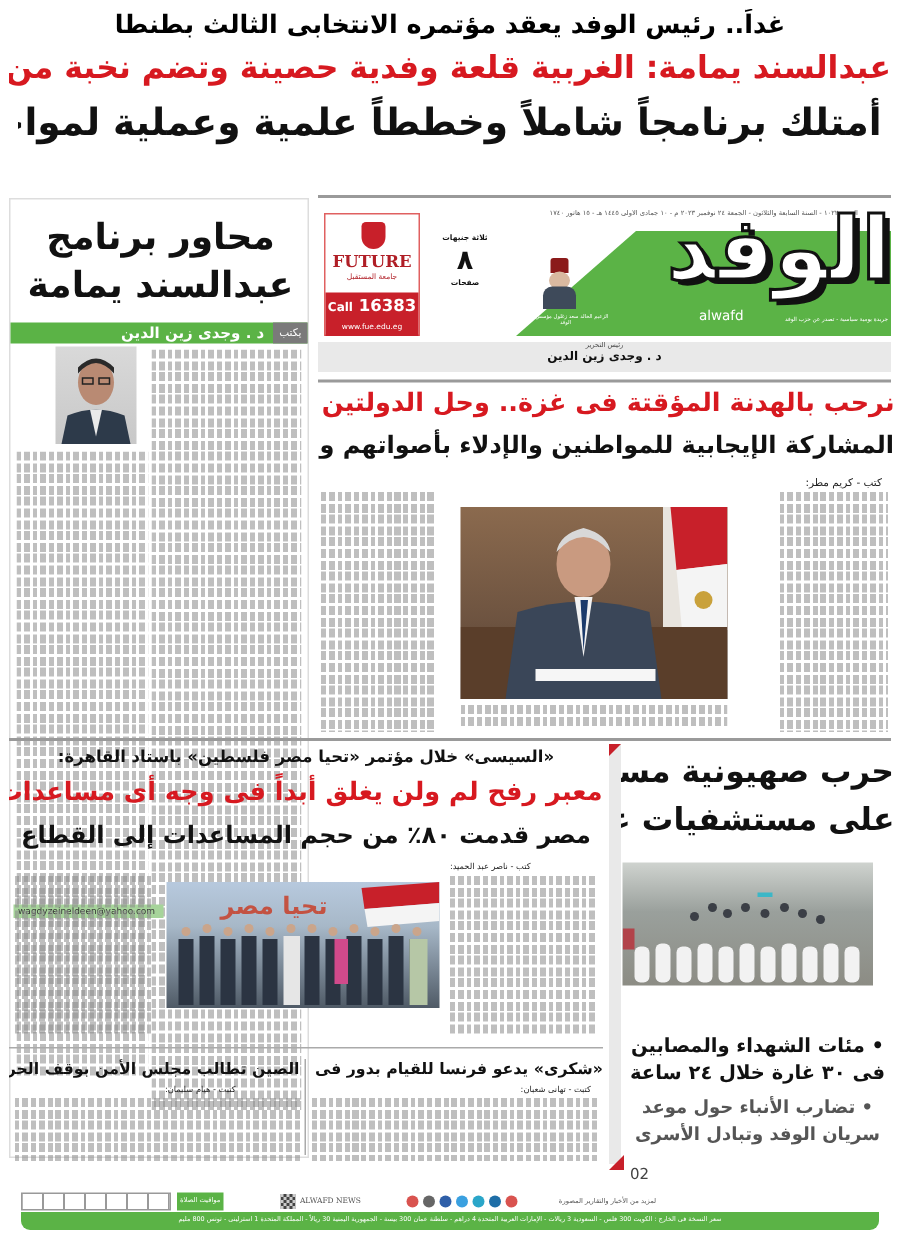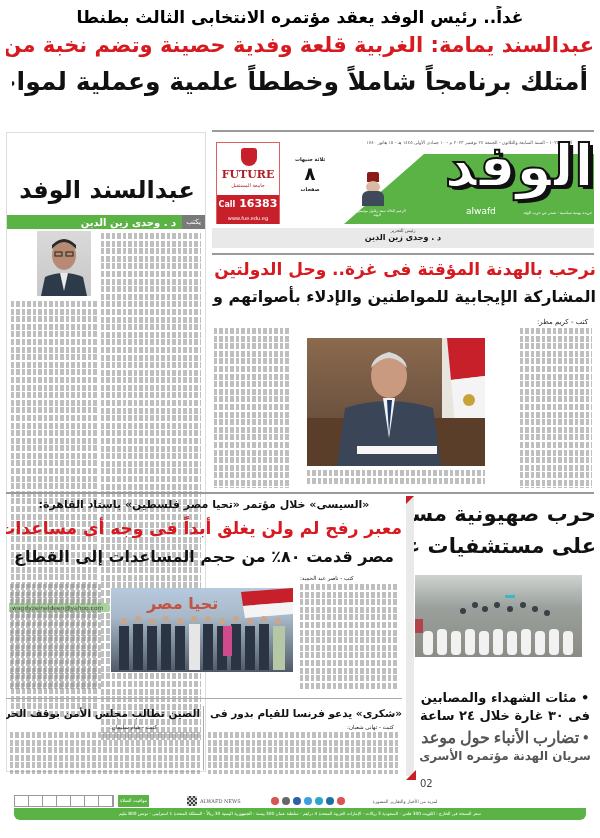--- a/index.html
+++ b/index.html
@@ -18,21 +18,22 @@
 </head>
 <body>
 
 <div class="abs hl" style="top:6px; left:60px; width:480px; font-size:17px; line-height:22px; color:#000000;">غداً.. رئيس الوفد يعقد مؤتمره الانتخابى الثالث بطنطا</div>
 <div class="abs hl red" style="top:30px; left:6px; width:588px; font-size:21px; line-height:30px; letter-spacing:-0.6px;">عبدالسند يمامة: الغربية قلعة وفدية حصينة وتضم نخبة من أصحاب المواقف الوطنية</div>
 <div class="abs hl" style="top:64px; left:12px; width:576px; font-size:25px; line-height:36px; letter-spacing:-0.3px;">أمتلك برنامجاً شاملاً وخططاً علمية وعملية لمواجهة الأزمات</div>
 
 <div class="abs rule" style="top:130px; left:212px; width:382px;"></div>
 
 <div class="abs" style="top:132px; left:6px; width:200px; height:640px; border:1px solid #ddd;">
-  <div class="hl" style="position:absolute; top:42px; left:0; width:200px; font-size:24px; line-height:30px;">عبدالسند الوفد</div>
+  <div class="hl" style="position:absolute; top:10px; left:0; width:200px; font-size:24px; line-height:30px;">محاور برنامج</div>
+  <div class="hl" style="position:absolute; top:42px; left:0; width:200px; font-size:24px; line-height:30px;">عبدالسند يمامة</div>
   <div style="position:absolute; top:82px; left:0; width:198px; height:14px; background:#5bb346; display:flex; align-items:center;">
     <span style="background:#7a7a7a; color:#fff; font-size:7px; padding:0 4px; height:14px; line-height:14px;">يكتب</span>
     <span style="color:#fff; font-weight:bold; font-size:10px; padding-right:6px;">د . وجدى زين الدين</span>
   </div>
   <div class="photo" style="position:absolute; top:98px; left:30px; width:54px; height:65px; background:linear-gradient(180deg,#d9d9d9 0%,#c8c8c8 100%);">
     <svg width="54" height="65" viewBox="0 0 54 65">
       <ellipse cx="27" cy="24" rx="12" ry="15" fill="#b98a73"></ellipse>
       <path d="M15 18 Q27 4 39 18 L39 14 Q27 2 15 14 Z" fill="#2a2a2a"></path>
       <rect x="18" y="21" width="7" height="4" fill="none" stroke="#222" stroke-width="1"></rect>
       <rect x="29" y="21" width="7" height="4" fill="none" stroke="#222" stroke-width="1"></rect>
@@ -420,22 +421,22 @@
         <rect x="106" y="54" width="10" height="26" rx="4"></rect>
       <rect x="120" y="56" width="10" height="24" rx="4"></rect>
         <rect x="134" y="54" width="10" height="26" rx="4"></rect>
       <rect x="148" y="56" width="10" height="24" rx="4"></rect>
     </g>
     <rect x="0" y="44" width="8" height="14" fill="#b2434a"></rect>
   </svg>
 </div>
 <div class="abs hl" style="top:688px; left:414px; width:182px; font-size:13px; line-height:20px;">• مئات الشهداء والمصابين</div>
 <div class="abs hl" style="top:706px; left:414px; width:182px; font-size:13px; line-height:20px;">فى ٣٠ غارة خلال ٢٤ ساعة</div>
-<div class="abs hl" style="top:728px; left:414px; width:182px; font-size:16px; line-height:20px; color:#555;font-family:Liberation Serif, serif;">• تضارب الأنباء حول موعد</div>
-<div class="abs hl" style="top:746px; left:414px; width:182px; font-size:12px; line-height:20px; color:#555;">سريان الهدنة مؤتمره الأسرى</div>
+<div class="abs hl" style="top:728px; left:414px; width:182px; font-size:12px; line-height:20px; color:#555;">• تضارب الأنباء حول موعد</div>
+<div class="abs hl" style="top:746px; left:414px; width:182px; font-size:12px; line-height:20px; color:#555;">سريان الوفد وتبادل الأسرى</div>
 <div class="abs" style="top:770px; left:406px; width:0; height:0; border-bottom:10px solid #c8202a; border-left:10px solid transparent;"></div>
 <div class="abs" style="top:778px; left:420px; font-size:10px; color:#444; direction:ltr;">02</div>
 
 <div class="abs" style="top:795px; left:14px; width:572px; height:12px; display:flex; align-items:center; direction:ltr;">
   <div style="width:100px; height:12px; border:1px solid #999; background:repeating-linear-gradient(90deg,#fff 0 13px,#999 13px 14px);"></div>
   <div style="background:#5bb346; color:#fff; font-size:4.5px; height:12px; line-height:12px; padding:0 2px; margin-left:4px;">مواقيت الصلاة</div>
   <div style="margin-left:38px; width:10px; height:10px; background:repeating-conic-gradient(#444 0 25%, #ccc 0 50%) 0 0/4px 4px;"></div>
   <div style="font-family:'DejaVu Serif', serif; font-size:5px; color:#555; margin-left:3px;">ALWAFD NEWS</div>
   <div style="display:flex; gap:3px; margin-left:30px;">
     <span style="width:8px; height:8px; border-radius:50%; background:#d9534f;"></span>

